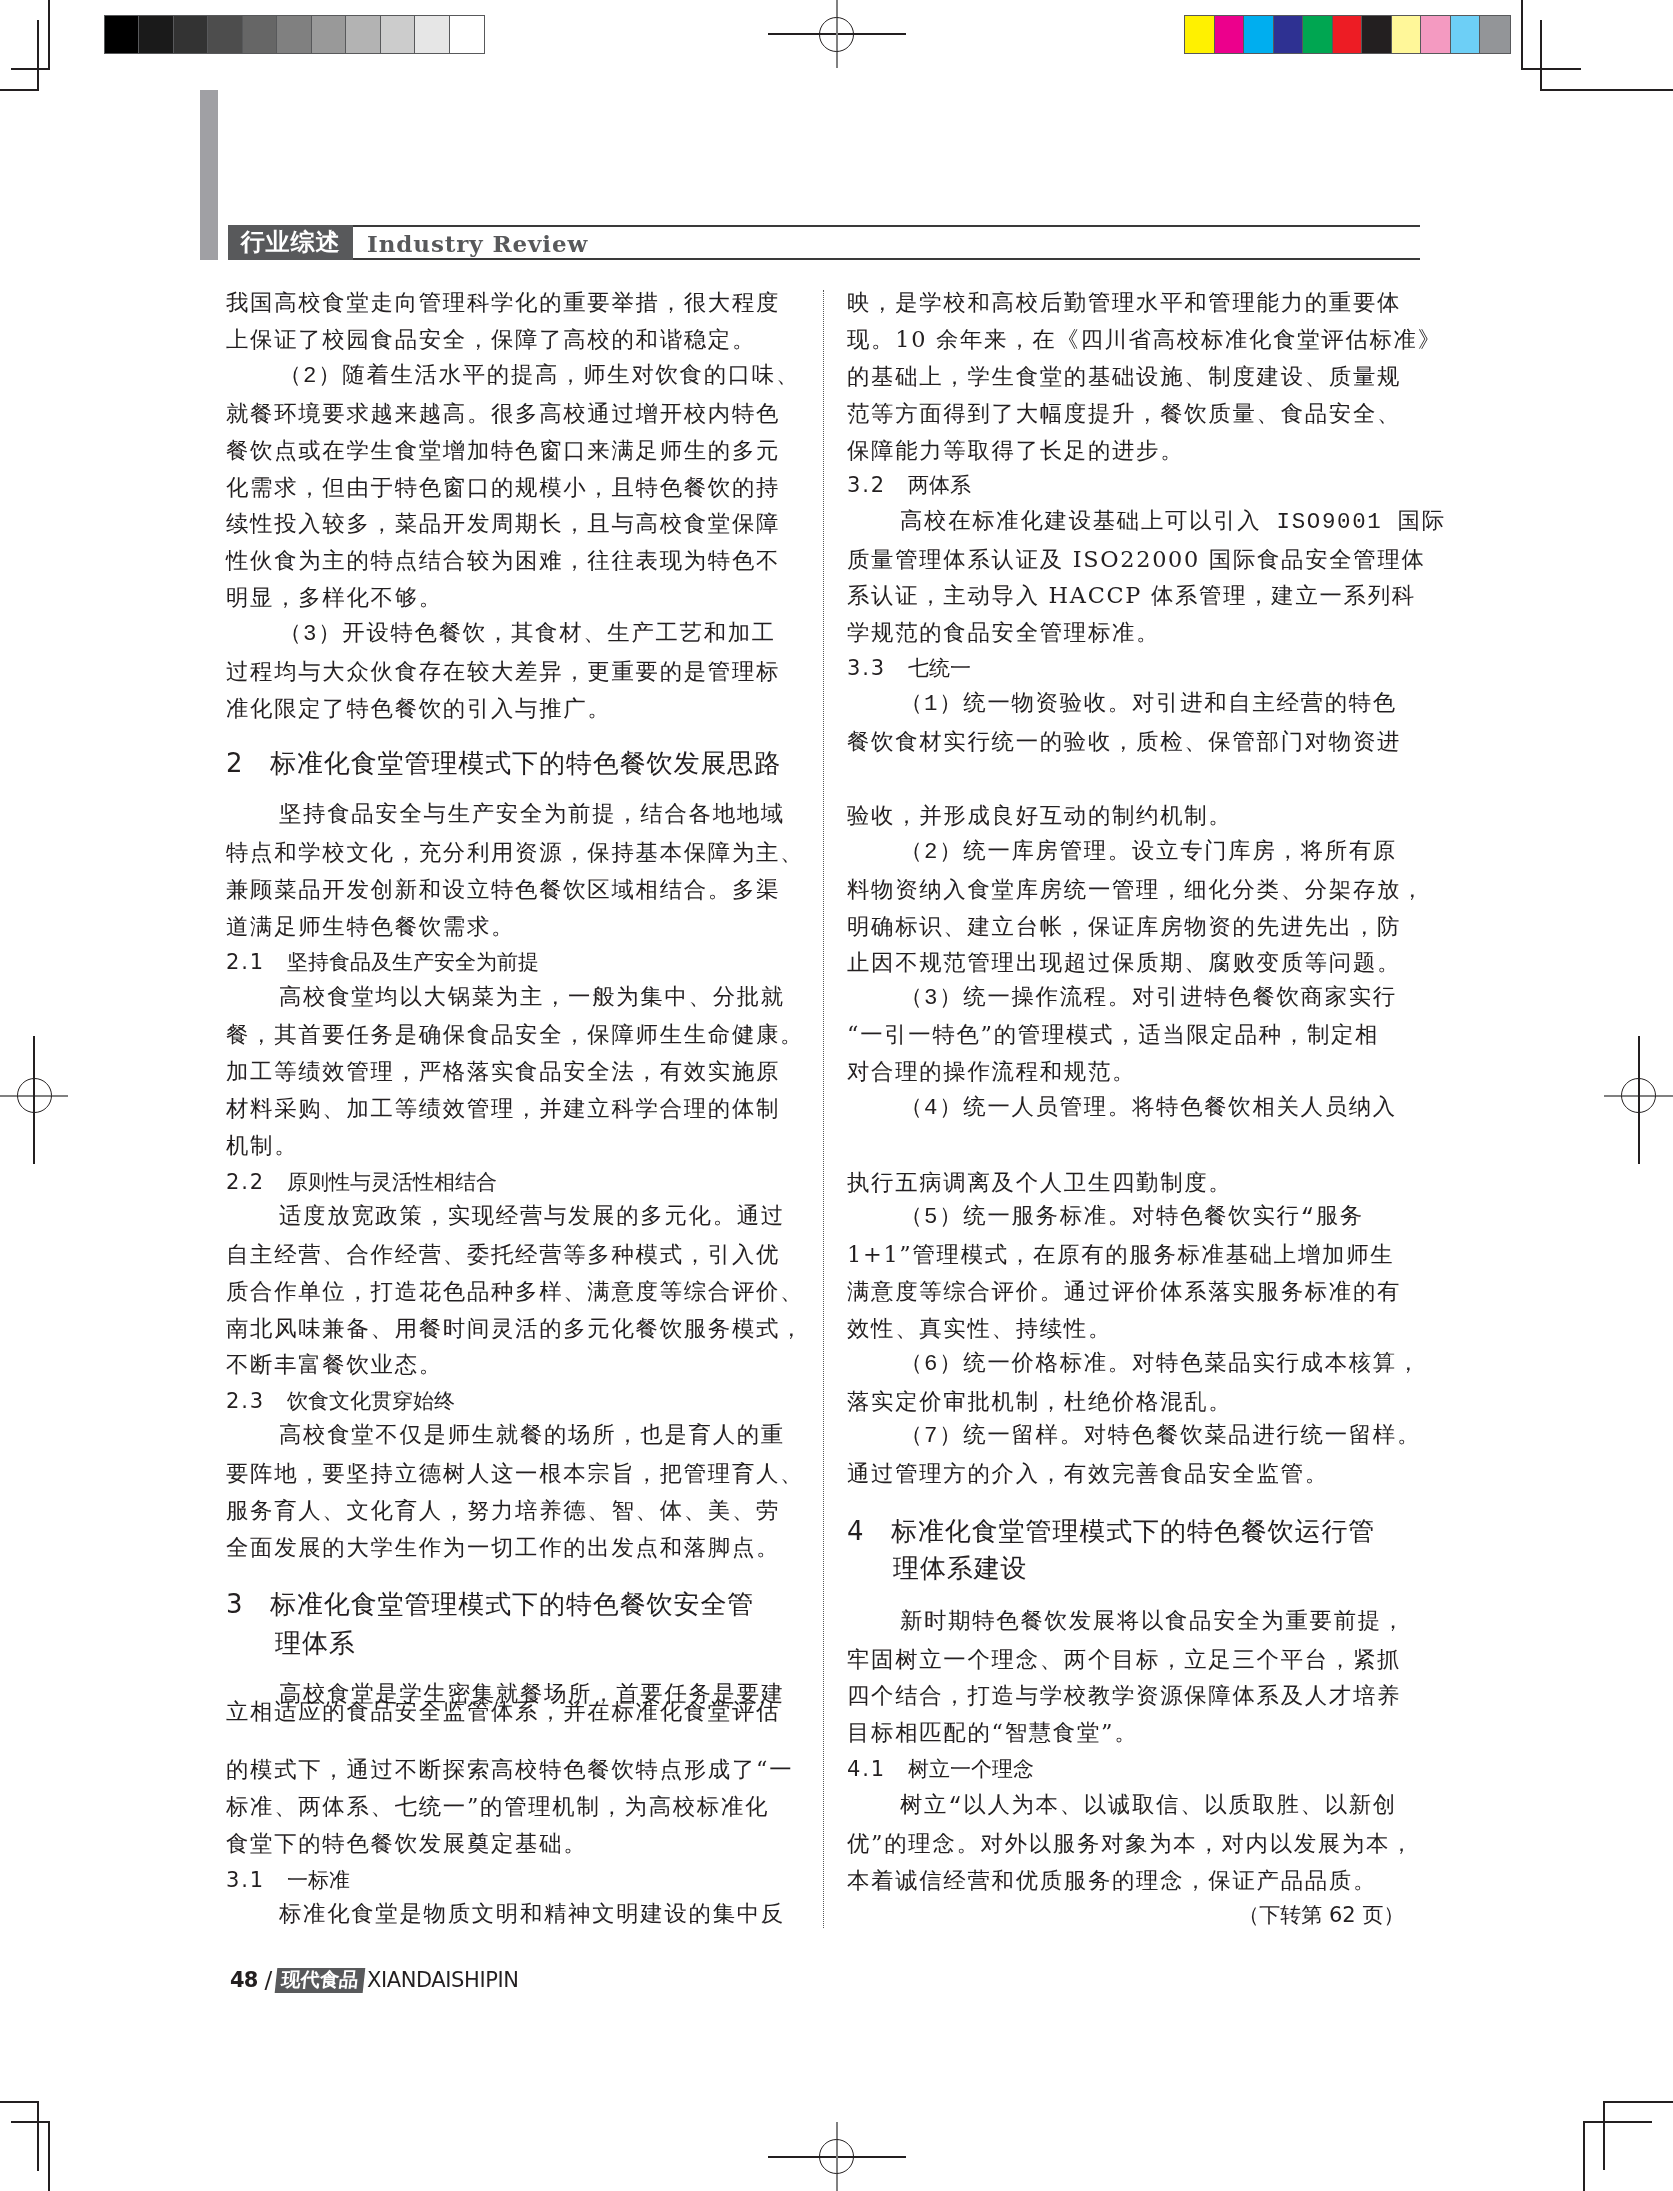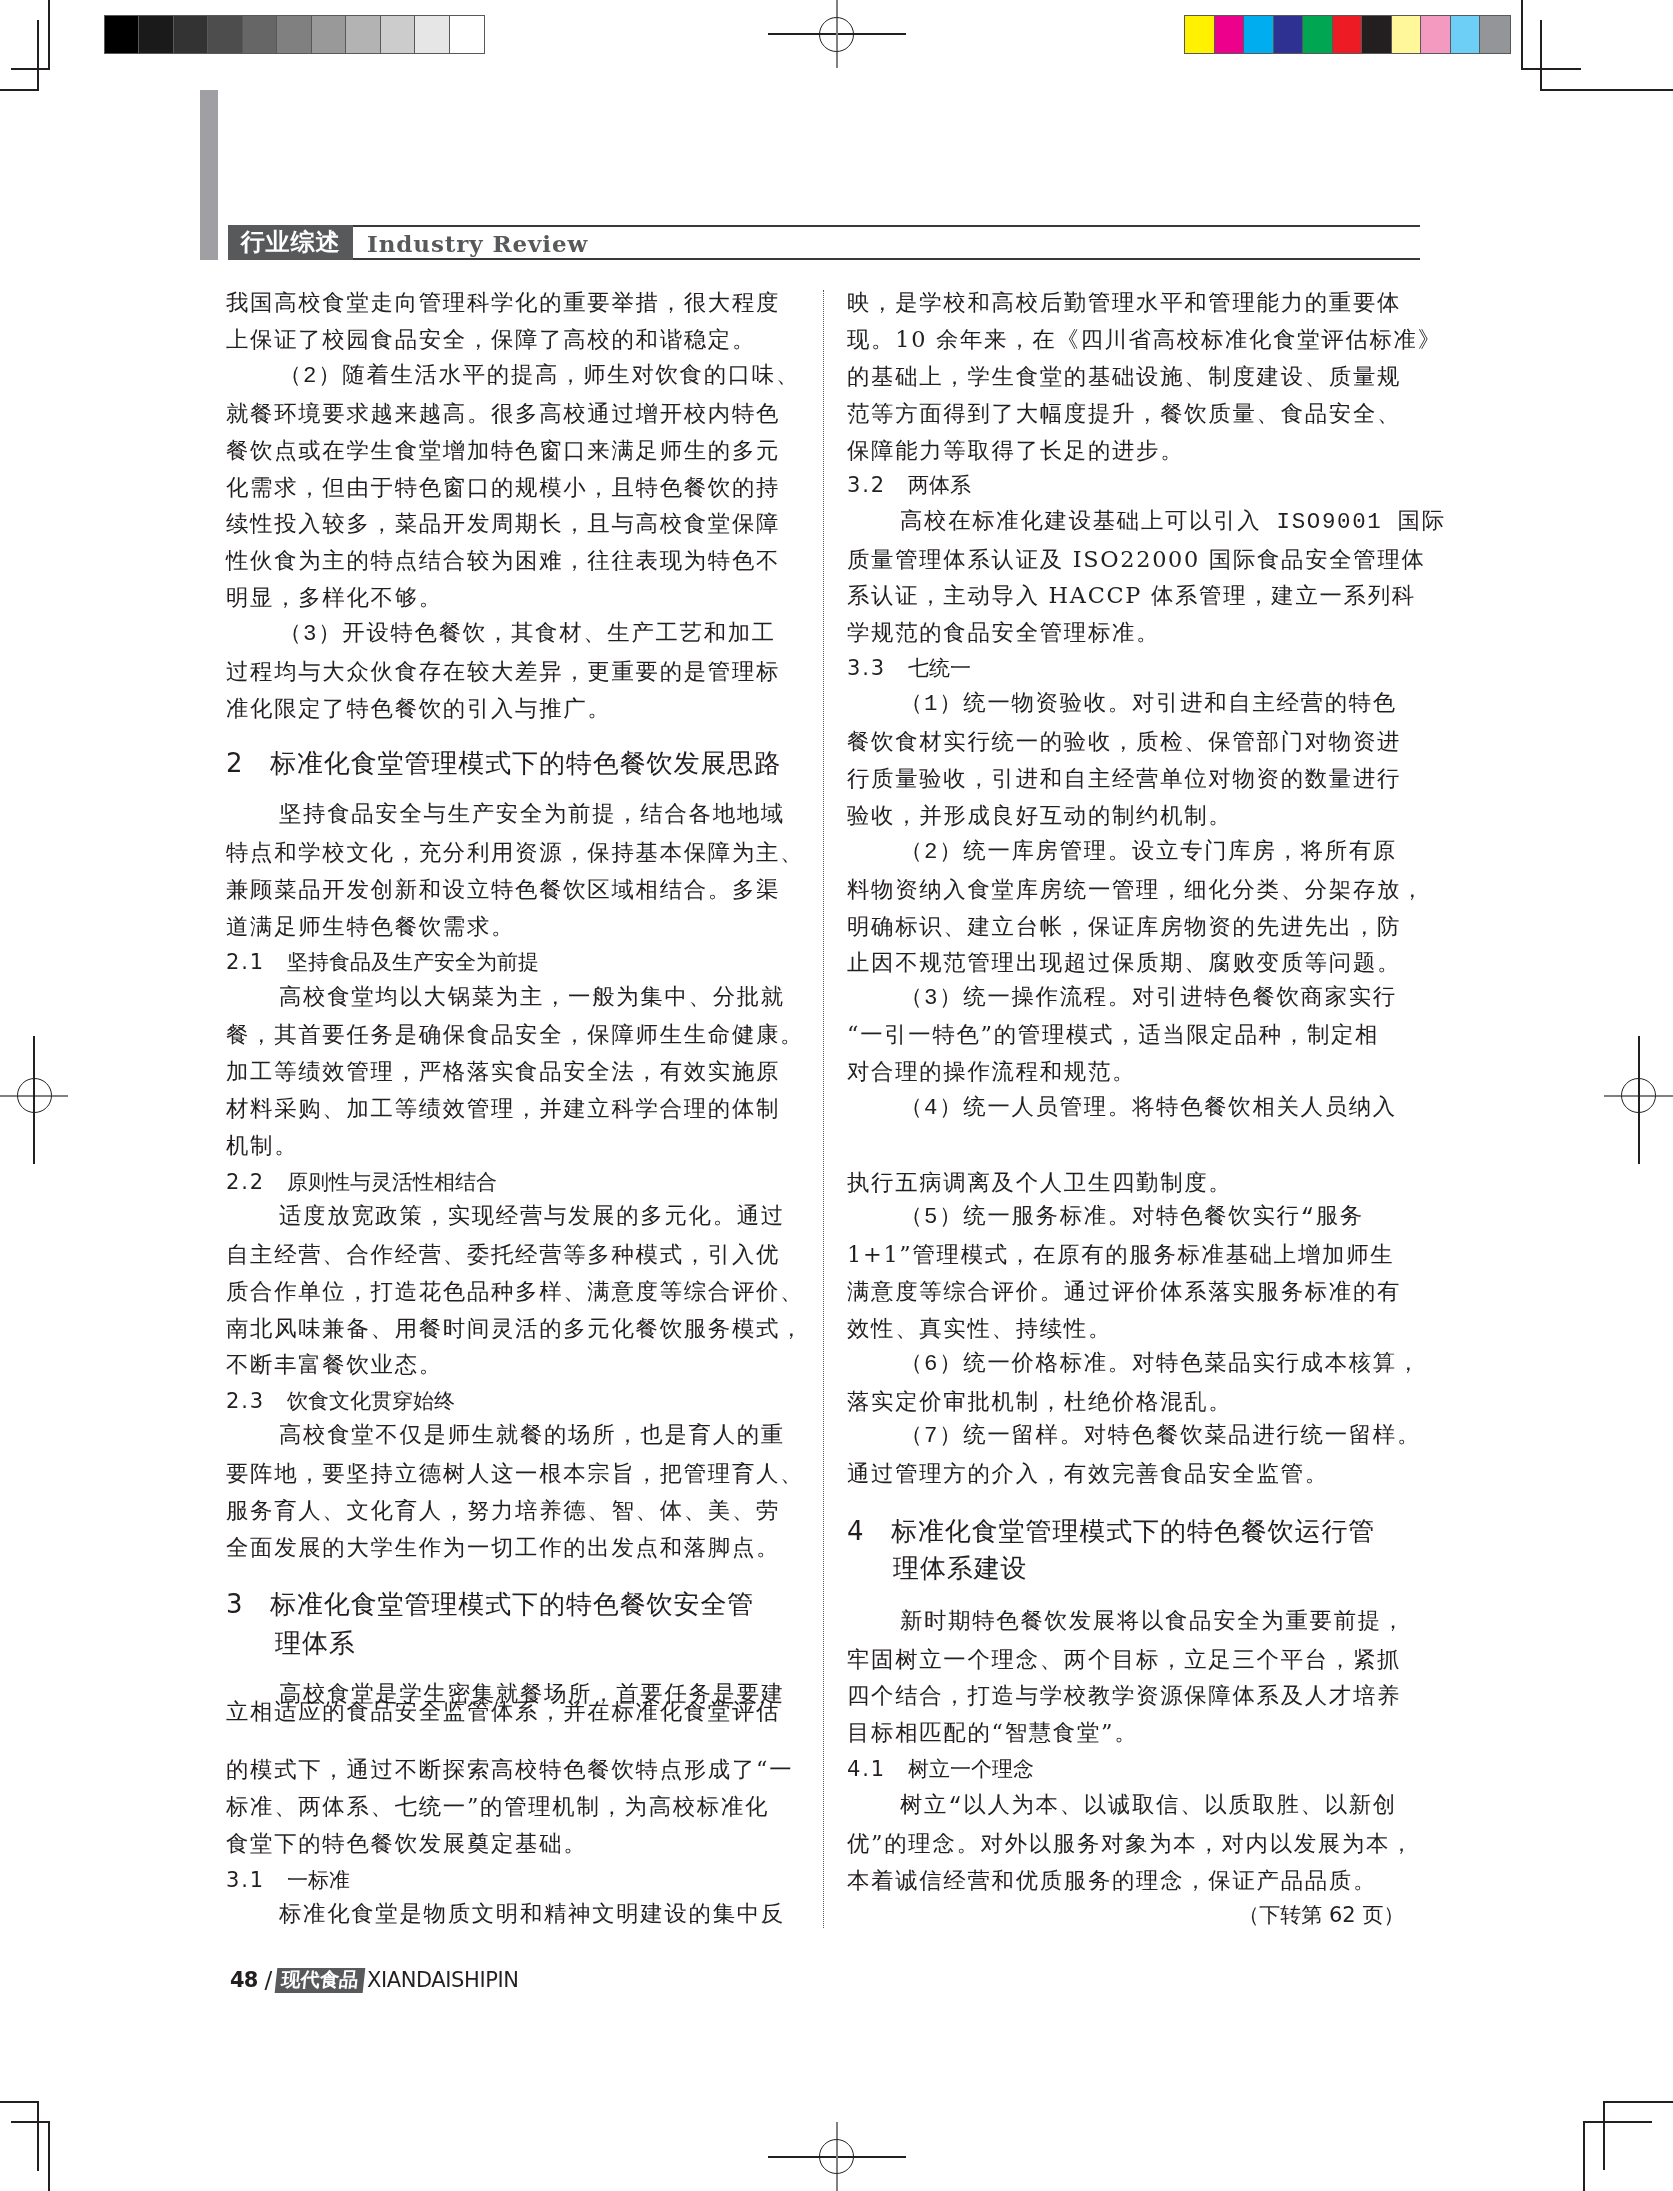--- a/index.html
+++ b/index.html
@@ -190,21 +190,20 @@
 
   <div class="h3" style="top:468px"><span class="num">3.2</span><span>两体系</span></div>
   <div class="tl ind" style="top:505px">高校在标准化建设基础上可以引入 ISO9001 国际</div>
   <div class="tl" style="top:542px">质量管理体系认证及 ISO22000 国际食品安全管理体</div>
   <div class="tl" style="top:578px">系认证，主动导入 HACCP 体系管理，建立一系列科</div>
   <div class="tl" style="top:615px">学规范的食品安全管理标准。</div>
 
   <div class="h3" style="top:651px"><span class="num">3.3</span><span>七统一</span></div>
   <div class="tl ind" style="top:687px">（1）统一物资验收。对引进和自主经营的特色</div>
   <div class="tl" style="top:724px">餐饮食材实行统一的验收，质检、保管部门对物资进</div>
-  <div class="tl" style="top:761px">行质量验收，引进和自主经营单位对物资的数量进行</div>
   <div class="tl" style="top:798px">验收，并形成良好互动的制约机制。</div>
 
   <div class="tl ind" style="top:835px">（2）统一库房管理。设立专门库房，将所有原</div>
   <div class="tl" style="top:872px">料物资纳入食堂库房统一管理，细化分类、分架存放，</div>
   <div class="tl" style="top:909px">明确标识、建立台帐，保证库房物资的先进先出，防</div>
   <div class="tl" style="top:945px">止因不规范管理出现超过保质期、腐败变质等问题。</div>
 
   <div class="tl ind" style="top:981px">（3）统一操作流程。对引进特色餐饮商家实行</div>
   <div class="tl" style="top:1017px">“一引一特色”的管理模式，适当限定品种，制定相</div>
   <div class="tl" style="top:1054px">对合理的操作流程和规范。</div>

